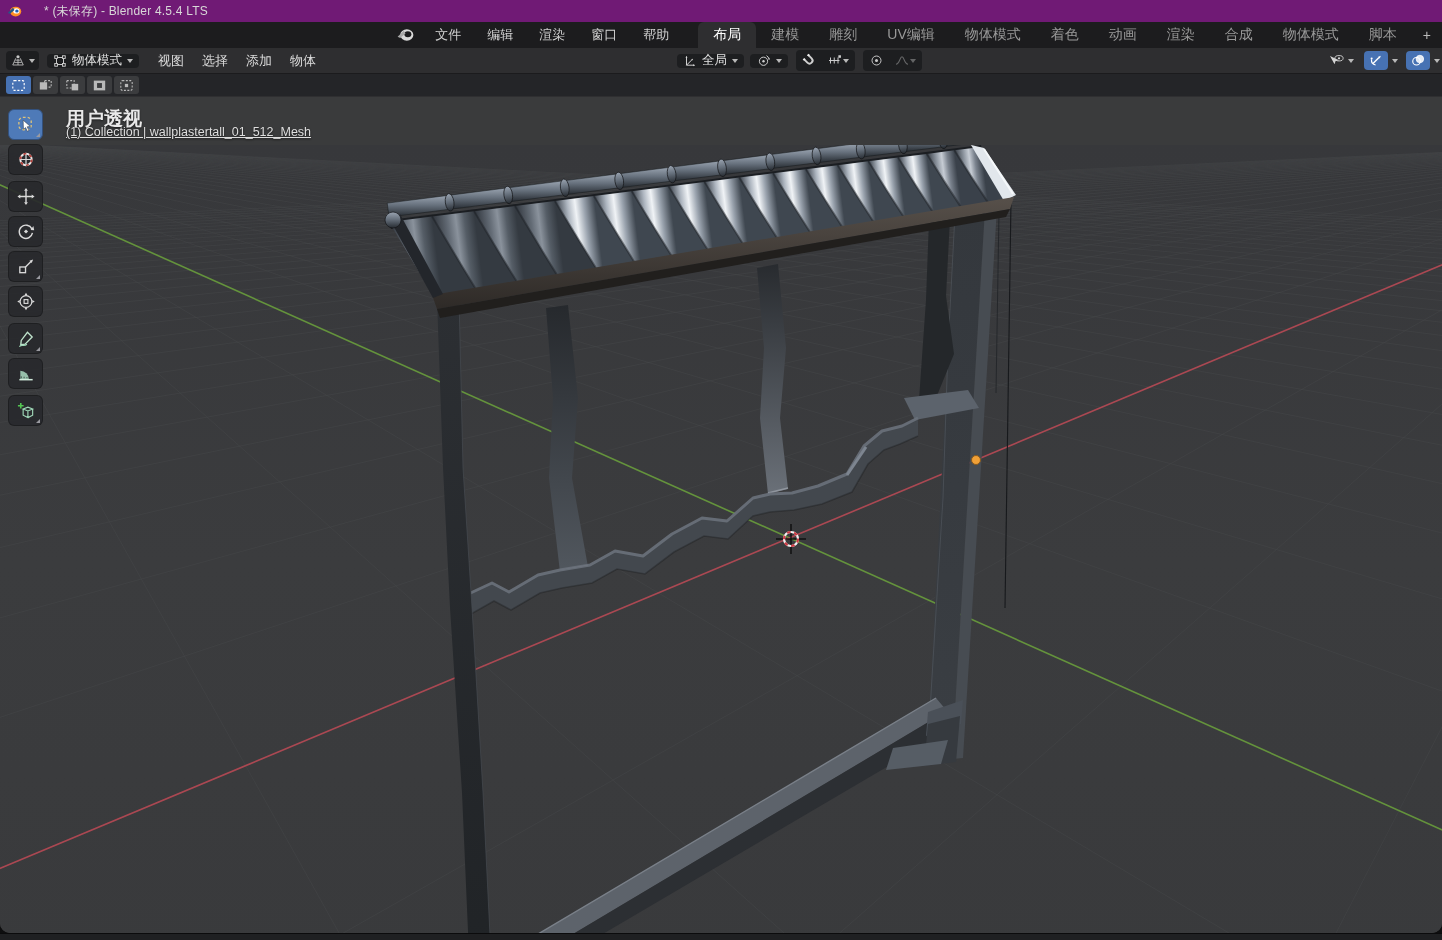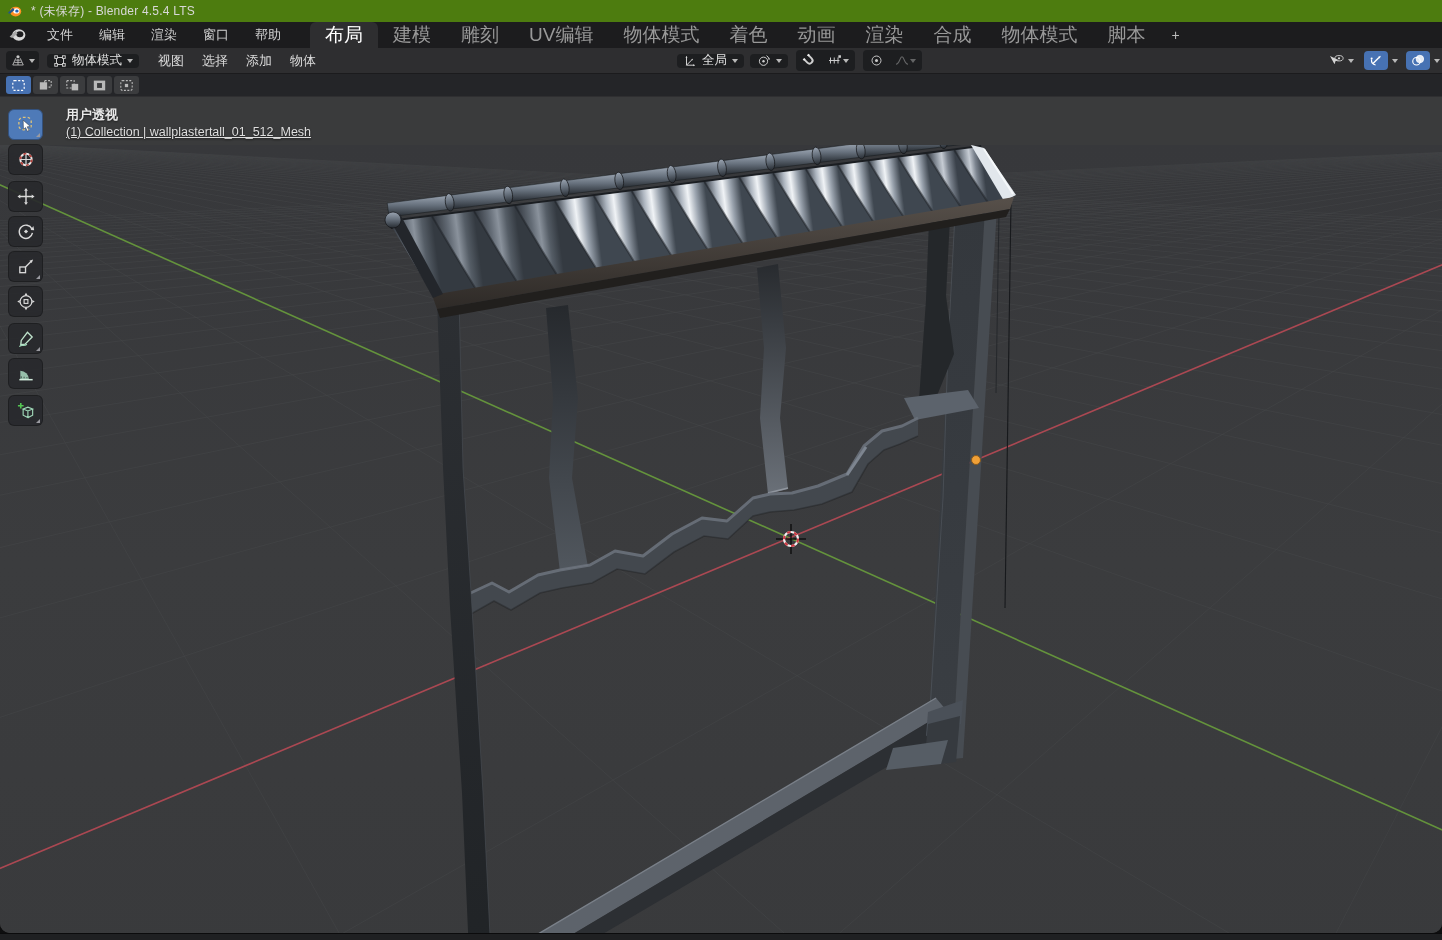--- a/index.html
+++ b/index.html
@@ -1,26 +1,26 @@
 <!DOCTYPE html>
 <html><head>
 <meta charset="utf-8">
 <style>
   * { margin:0; padding:0; box-sizing:border-box; }
   html,body { width:1442px; height:940px; overflow:hidden; background:#0e0e0f;
     font-family:"Liberation Sans","DejaVu Sans",sans-serif; }
   
-  .titlebar { height:22px; background:#4d7c0f; display:flex; align-items:center;
-    padding-left:7px; gap:9px; }
+  .titlebar { height:22px; background:#701a75; display:flex; align-items:center;
+    padding-left:7px; gap:22px; }
   .titlebar .title { font-size:12px; color:#d8d8d8; letter-spacing:.2px; }
-  .menurow { height:26px; background:#1c1c1e; display:flex; align-items:stretch; }
+  .menurow { height:26px; background:#1c1c1e; display:flex; align-items:stretch;justify-content:flex-end; }
   .menurow .logo { width:34px; display:flex; align-items:center; justify-content:center; }
   .menu-item { padding:0 13px; font-size:13px; color:#d2d2d2; display:flex; align-items:center; cursor:default; }
   .tabs { display:flex; margin-left:16px; align-items:stretch; }
-  .tab { padding:12px 15px; font-size:19px; color:#999; display:flex; align-items:center; }
+  .tab { padding:12px 15px; font-size:14px; color:#999; display:flex; align-items:center; }
   .tab.active { background:#2e2e30; color:#ffffff; border-radius:6px 6px 0 0; }
   .tab.plus { color:#bbb; padding:0 11px; font-size:14px; }
   
   .area { position:absolute; left:0; top:48px; right:0; bottom:7px; background:#3a3b3c;
     border-radius:0 0 10px 10px; overflow:hidden; }
   .vp-header { height:25px; background:#2e2e30; display:flex; align-items:center; padding:0 6px; }
   .toolsettings { height:24px; background:#242528; display:flex; align-items:center;
     padding:0 6px; border-top:1px solid #1b1b1d; border-bottom:1px solid #2f2f31;}
   .pill { background:#1d1e20; border-radius:4px; height:14px; display:flex; align-items:center;
     gap:5px; padding:0 6px; color:#e2e2e2; font-size:12.5px; }
@@ -40,21 +40,21 @@
   
   .toolbar { position:absolute; left:8px; top:109px; width:35px; z-index:6; }
   .tbtn { width:35px; height:31px; border-radius:6px; background:rgba(40,41,44,.92);
     margin-bottom:4px; display:flex; align-items:center; justify-content:center; position:relative;
     border:1px solid rgba(20,20,22,.5); }
   .tbtn.active { background:#4e7ab8; border-color:#33517d; }
   .tbtn.gap { margin-top:6px; }
   .tbtn .tri { position:absolute; right:2px; bottom:2px; width:0; height:0;
     border-left:4px solid transparent; border-bottom:4px solid #9a9aa0; }
   
-  .vp-label { position:absolute; left:66px; top:106px; z-index:5; font-size:13px; font-weight:600;
+  .vp-label { position:absolute; left:66px; top:106px; z-index:5; font-size:19px; font-weight:600;
     color:#e9e9e9; text-shadow:0 1px 2px rgba(0,0,0,.55); }
   .vp-breadcrumb { position:absolute; left:66px; top:125px; z-index:5; font-size:12.5px;
     color:#dedede; text-shadow:0 1px 2px rgba(0,0,0,.55);text-decoration:underline; }
   
   .statusbar { position:absolute; left:0; right:0; bottom:0; height:7px; background:#1f2022;
     border-top:1px solid #0b0b0c; }
   svg.scene { position:absolute; left:0; top:97px; width:1442px; height:836px; display:block; }
   .flex1 { flex:386 1 0; } .flex2 { flex:440 1 0; }
 </style>
 </head>

